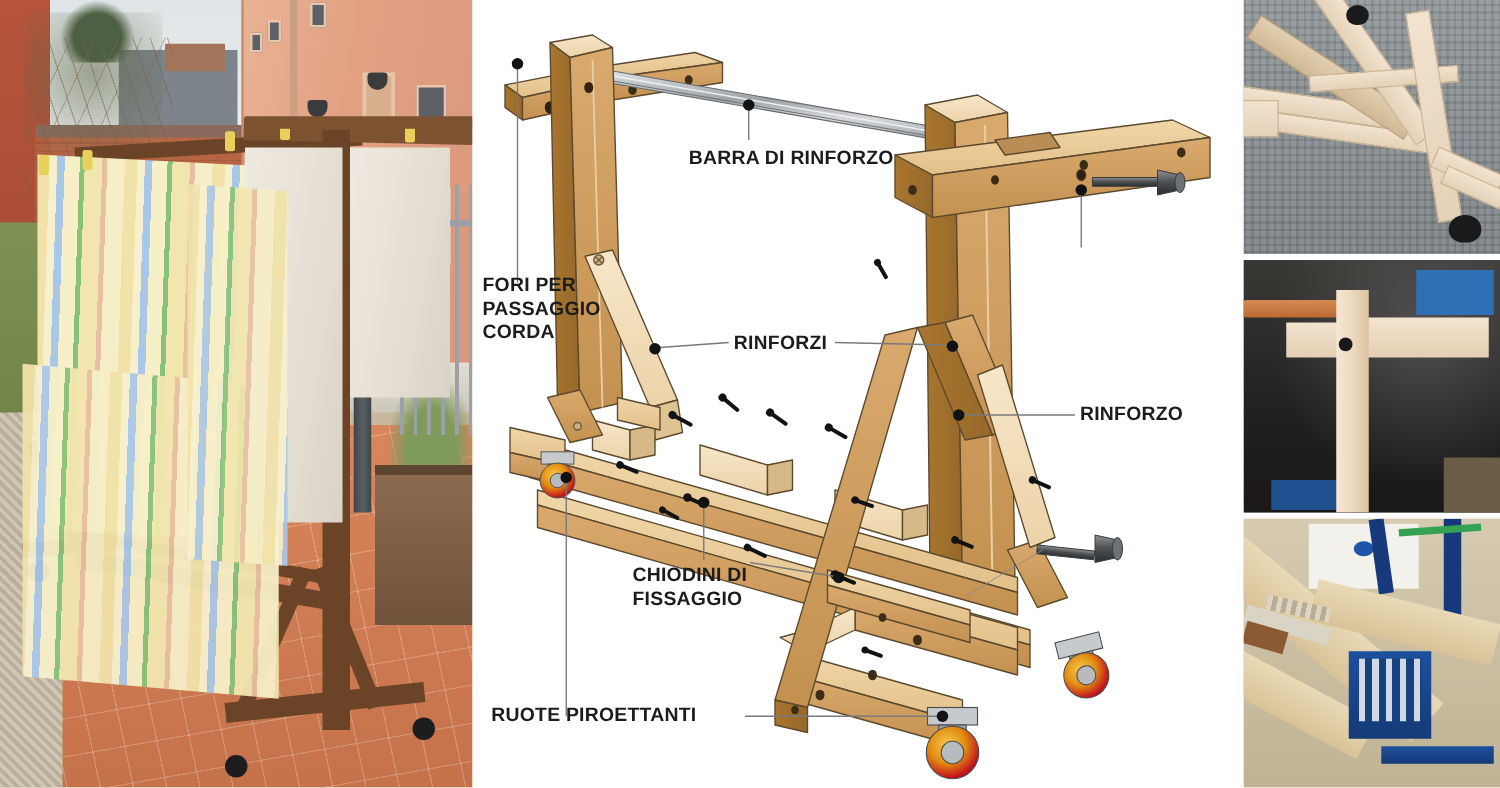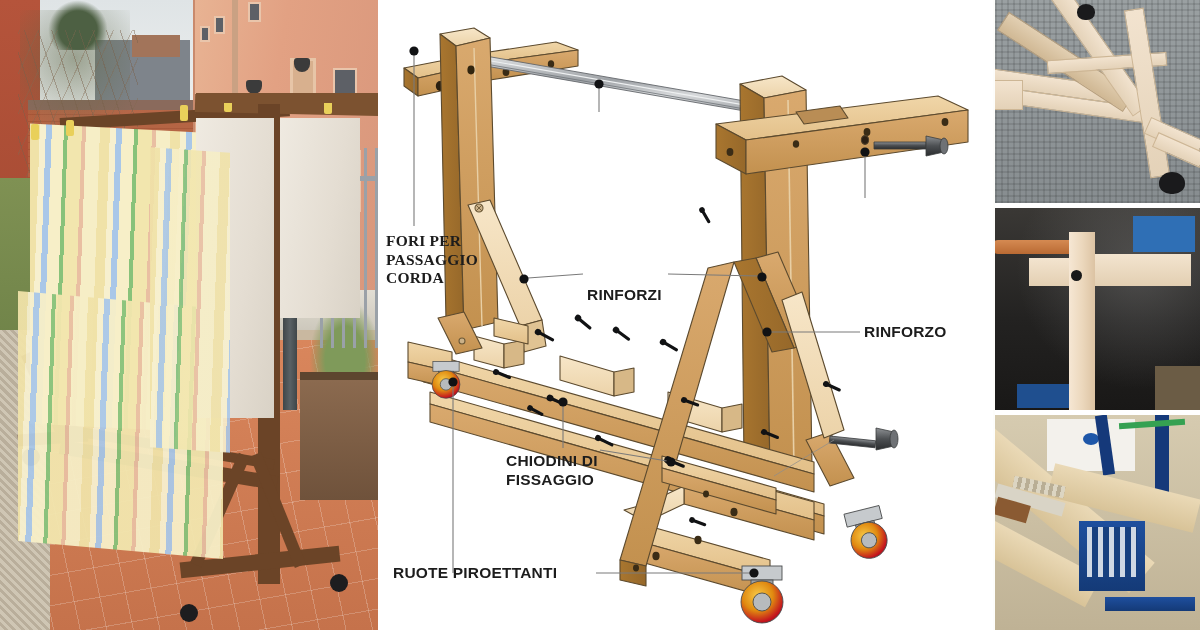--- a/index.html
+++ b/index.html
@@ -444,26 +444,27 @@
         <circle cx="384" cy="277" r="4.6"></circle>
         <circle cx="487" cy="152" r="4.6"></circle>
         <circle cx="389" cy="332" r="4.6"></circle>
         <circle cx="185" cy="402" r="4.6"></circle>
         <circle cx="293" cy="462" r="4.6"></circle>
         <circle cx="75" cy="382" r="4.6"></circle>
         <circle cx="376" cy="573" r="4.6"></circle>
       </g>
     </svg>
 
-
-    <div class="lbl" style="left:8px;top:232px;font-family:Liberation Serif, serif;">FORI PER
+    <div class="lbl" style="left:173px;top:118px;">BARRA DI RINFORZO</div>
+
+    <div class="lbl" style="left:8px;top:220px;">FORI PER
 PASSAGGIO
 CORDA</div>
 
-    <div class="lbl" style="left:209px;top:266px;margin-top:20px;">RINFORZI</div>
+    <div class="lbl" style="left:209px;top:266px;">RINFORZI</div>
 
 
     <div class="lbl" style="left:486px;top:323px;">RINFORZO</div>
 
     <div class="lbl" style="left:15px;top:564px;">RUOTE PIROETTANTI</div>
 
     <div class="lbl" style="left:128px;top:452px;">CHIODINI DI
 FISSAGGIO</div>
   </div>
 

